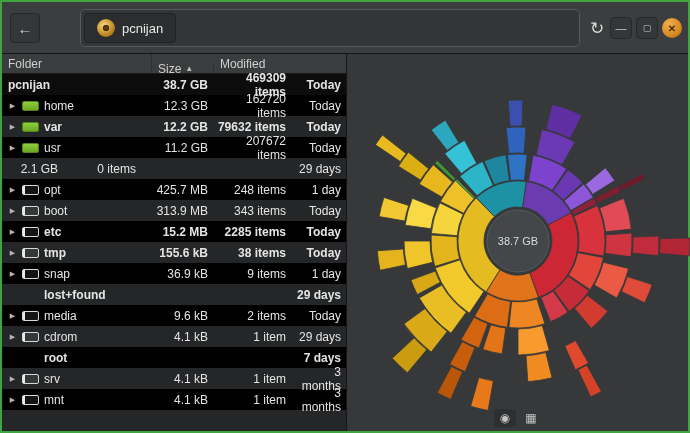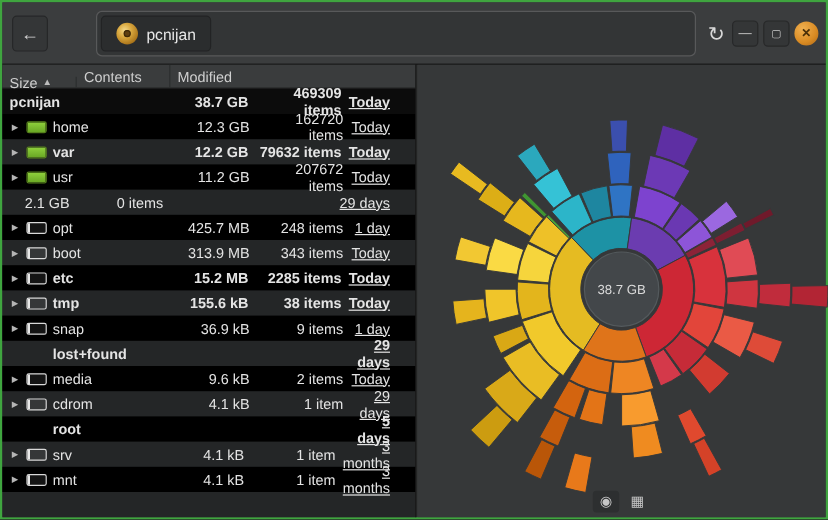--- a/index.html
+++ b/index.html
@@ -42,21 +42,21 @@
   .trow.bold { font-weight:bold; }
   .cell-name { width:150px; display:flex; align-items:center; gap:5px; padding-left:6px; overflow:hidden; white-space:nowrap; }
   .expander { width:9px; font-size:7px; color:#b5b5b5; flex:none; text-align:center; }
   .mini { width:17px; height:10px; border-radius:2px; flex:none; }
   .mini.green   { border:1px solid #57821c; background:linear-gradient(to bottom,#8ecf3c,#6aa825); }
   .mini.white   { border:1px solid #d9d9d9; background:linear-gradient(to right,#e9e9e9 15%,rgba(255,255,255,0.08) 15%); }
   .mini.white20 { border:1px solid #d9d9d9; background:linear-gradient(to right,#e9e9e9 32%,rgba(255,255,255,0.08) 32%); }
   .mini.none { visibility:hidden; }
   .cell-size { width:62px; text-align:right; padding-right:6px; }
   .cell-contents { width:78px; text-align:right; padding-right:6px; }
-  .cell-modified { flex:1; text-align:right; padding-right:21px;text-decoration:underline; }
+  .cell-modified { flex:1; text-align:right; padding-right:5px; }
 
   
   .chart-panel { position:absolute; left:346px; top:52px; right:0; bottom:0; background:#363839; }
   .chart-svg { position:absolute; left:0; top:0; }
   .center-label { fill:#dadada; font-size:11px; font-family:"Liberation Sans","DejaVu Sans",sans-serif; }
   .footer-btns { position:absolute; bottom:4px; left:50%; transform:translateX(-50%); display:flex; gap:4px; }
   .fbtn { width:22px; height:18px; display:flex; align-items:center; justify-content:center; font-size:12px;
     color:#c6c6c6; background:transparent; border:none; cursor:pointer; }
   .fbtn.active { background:#2d2f30; border-radius:3px; }
 </style>
@@ -84,26 +84,26 @@
     <div class="win-btn max">
       <span>▢</span>
     </div>
     <button class="close-btn">
       <span>✕</span>
     </button>
   </div>
 
   <div class="table-panel">
     <div class="thead">
+      <div class="th th-folder">
+        <span>Folder</span>
+      </div>
       <div class="th th-size">
         <span>Size</span>
         <span class="sort-arrow">▲</span>
-      </div>
-      <div class="th th-contents">
-        <span>Contents</span>
       </div>
       <div class="th th-modified">
         <span>Modified</span>
       </div>
     </div>
     <div class="tbody">
         <div class="trow selected bold">
           <div class="cell-name">
             <span>pcnijan</span>
           </div>
@@ -227,21 +227,21 @@
           <div class="cell-modified">29 days</div>
         </div>
         <div class="trow alt bold">
           <div class="cell-name">
             <span class="expander"></span>
             <span class="mini none"></span>
             <span>root</span>
           </div>
           <div class="cell-size"></div>
           <div class="cell-contents"></div>
-          <div class="cell-modified">5 days</div>
+          <div class="cell-modified">7 days</div>
         </div>
         <div class="trow">
           <div class="cell-name">
             <span class="expander">▶</span>
             <span class="mini white"></span>
             <span>srv</span>
           </div>
           <div class="cell-size">4.1 kB</div>
           <div class="cell-contents">1 item</div>
           <div class="cell-modified">3 months</div>

